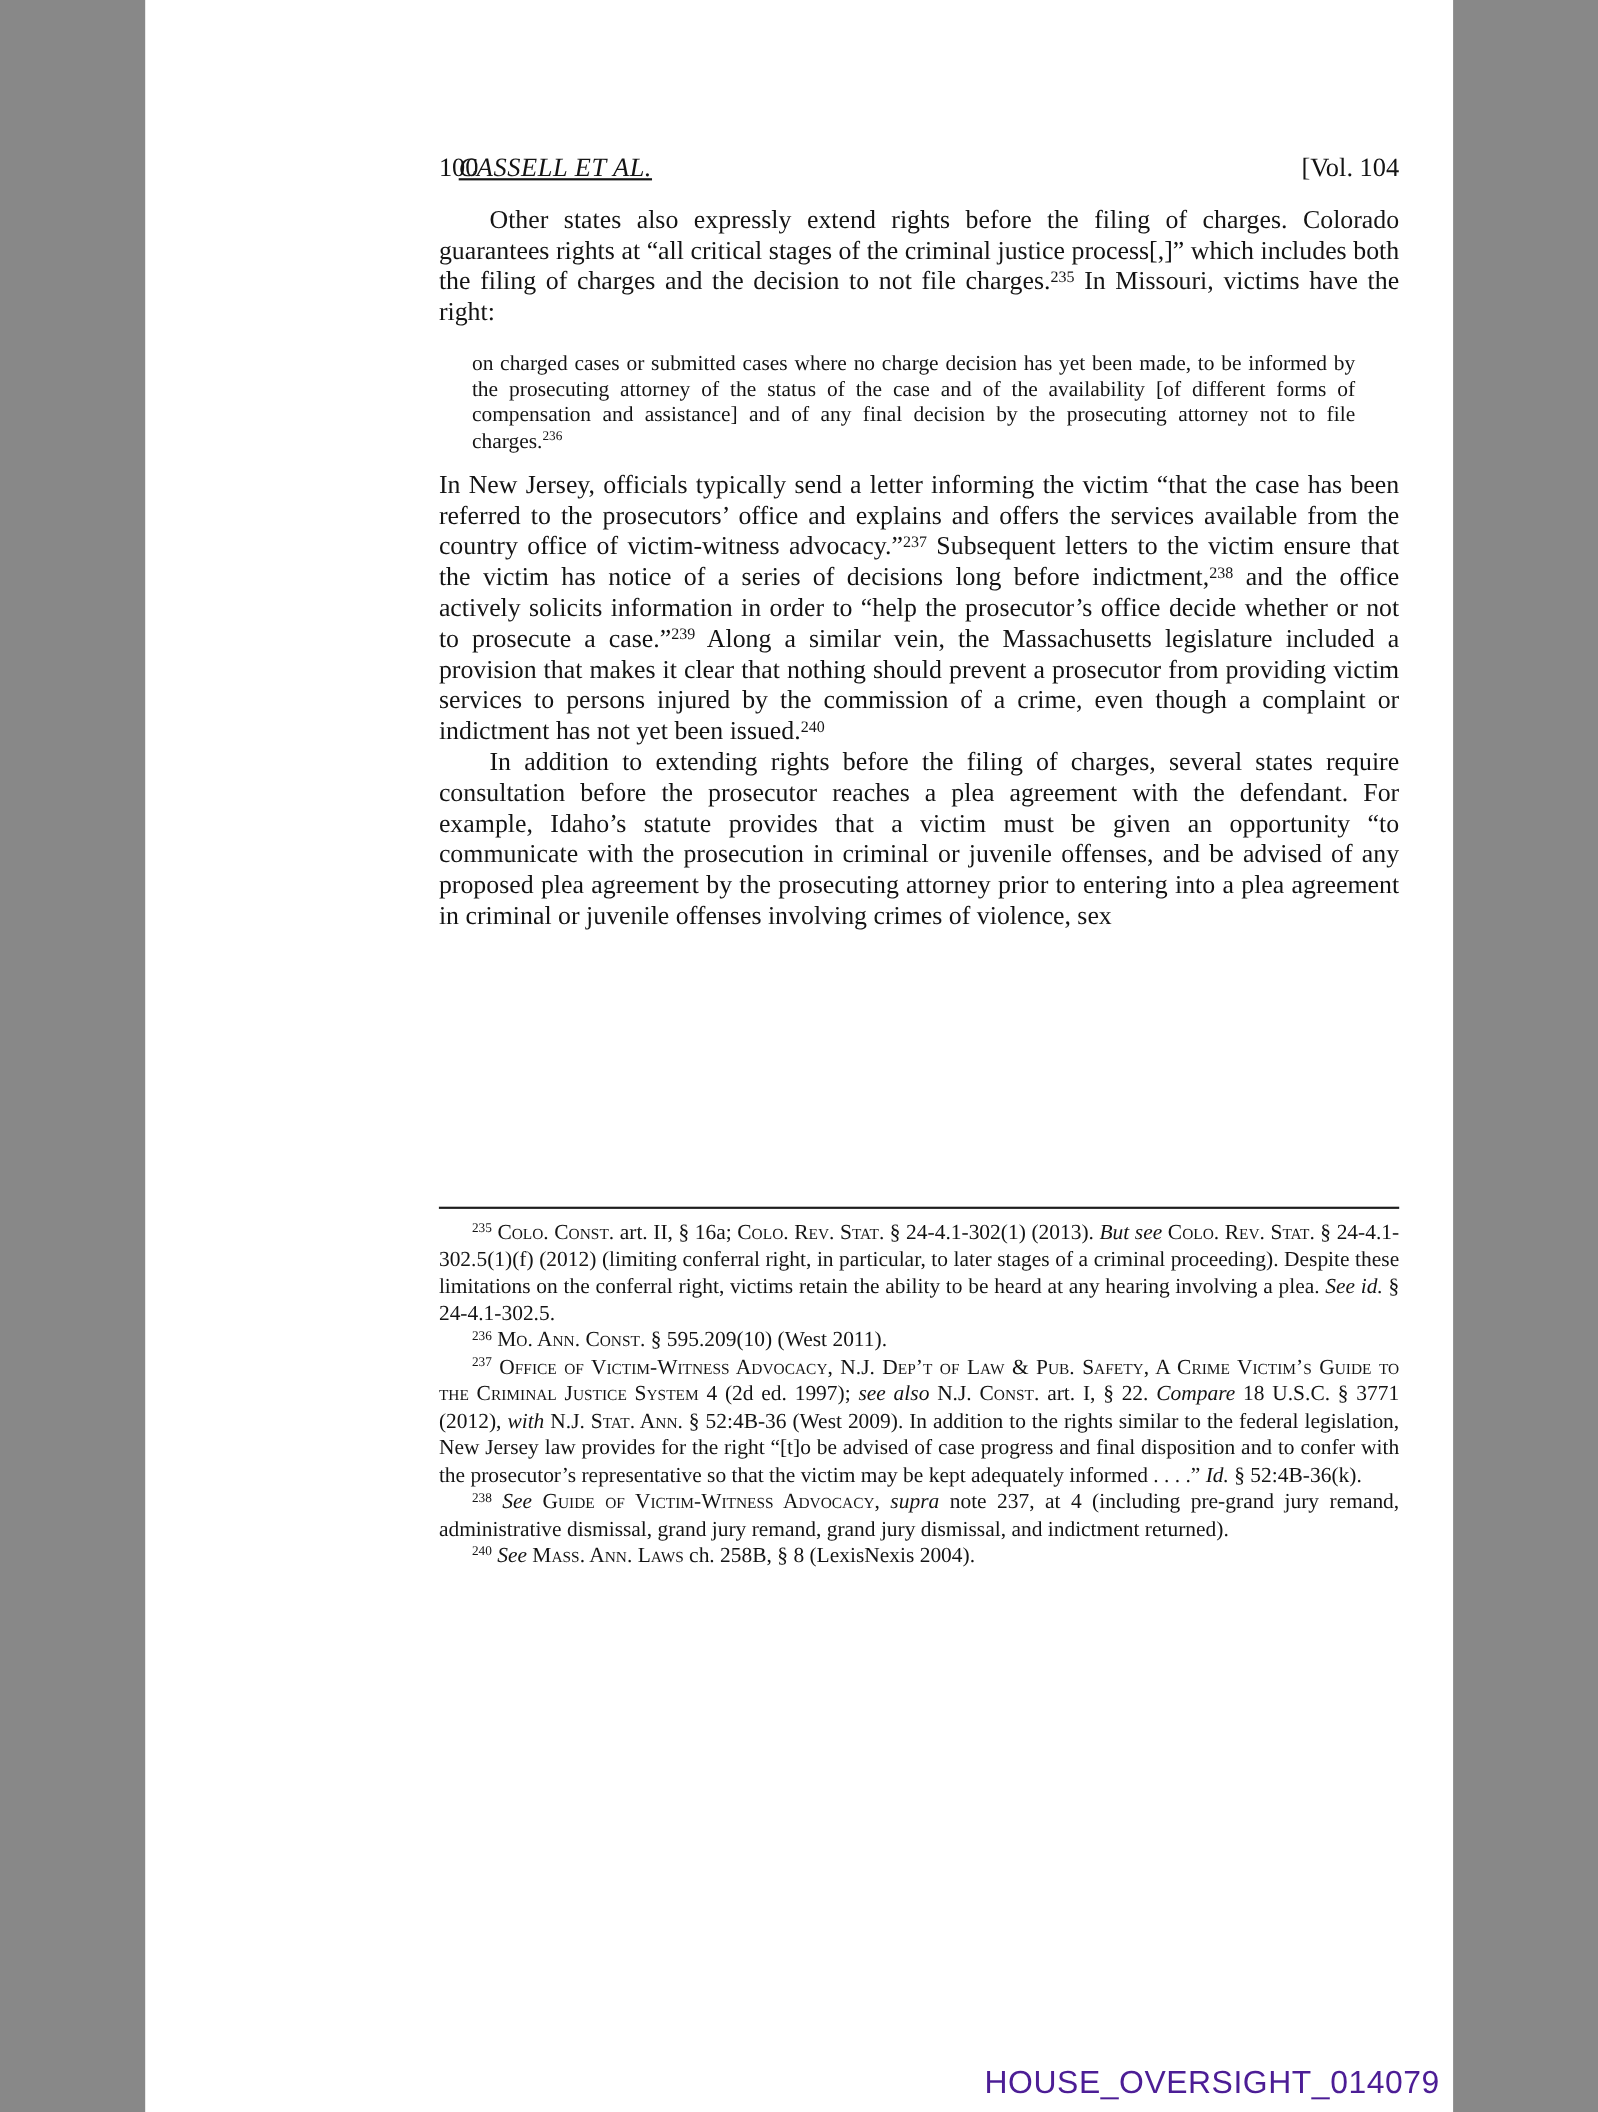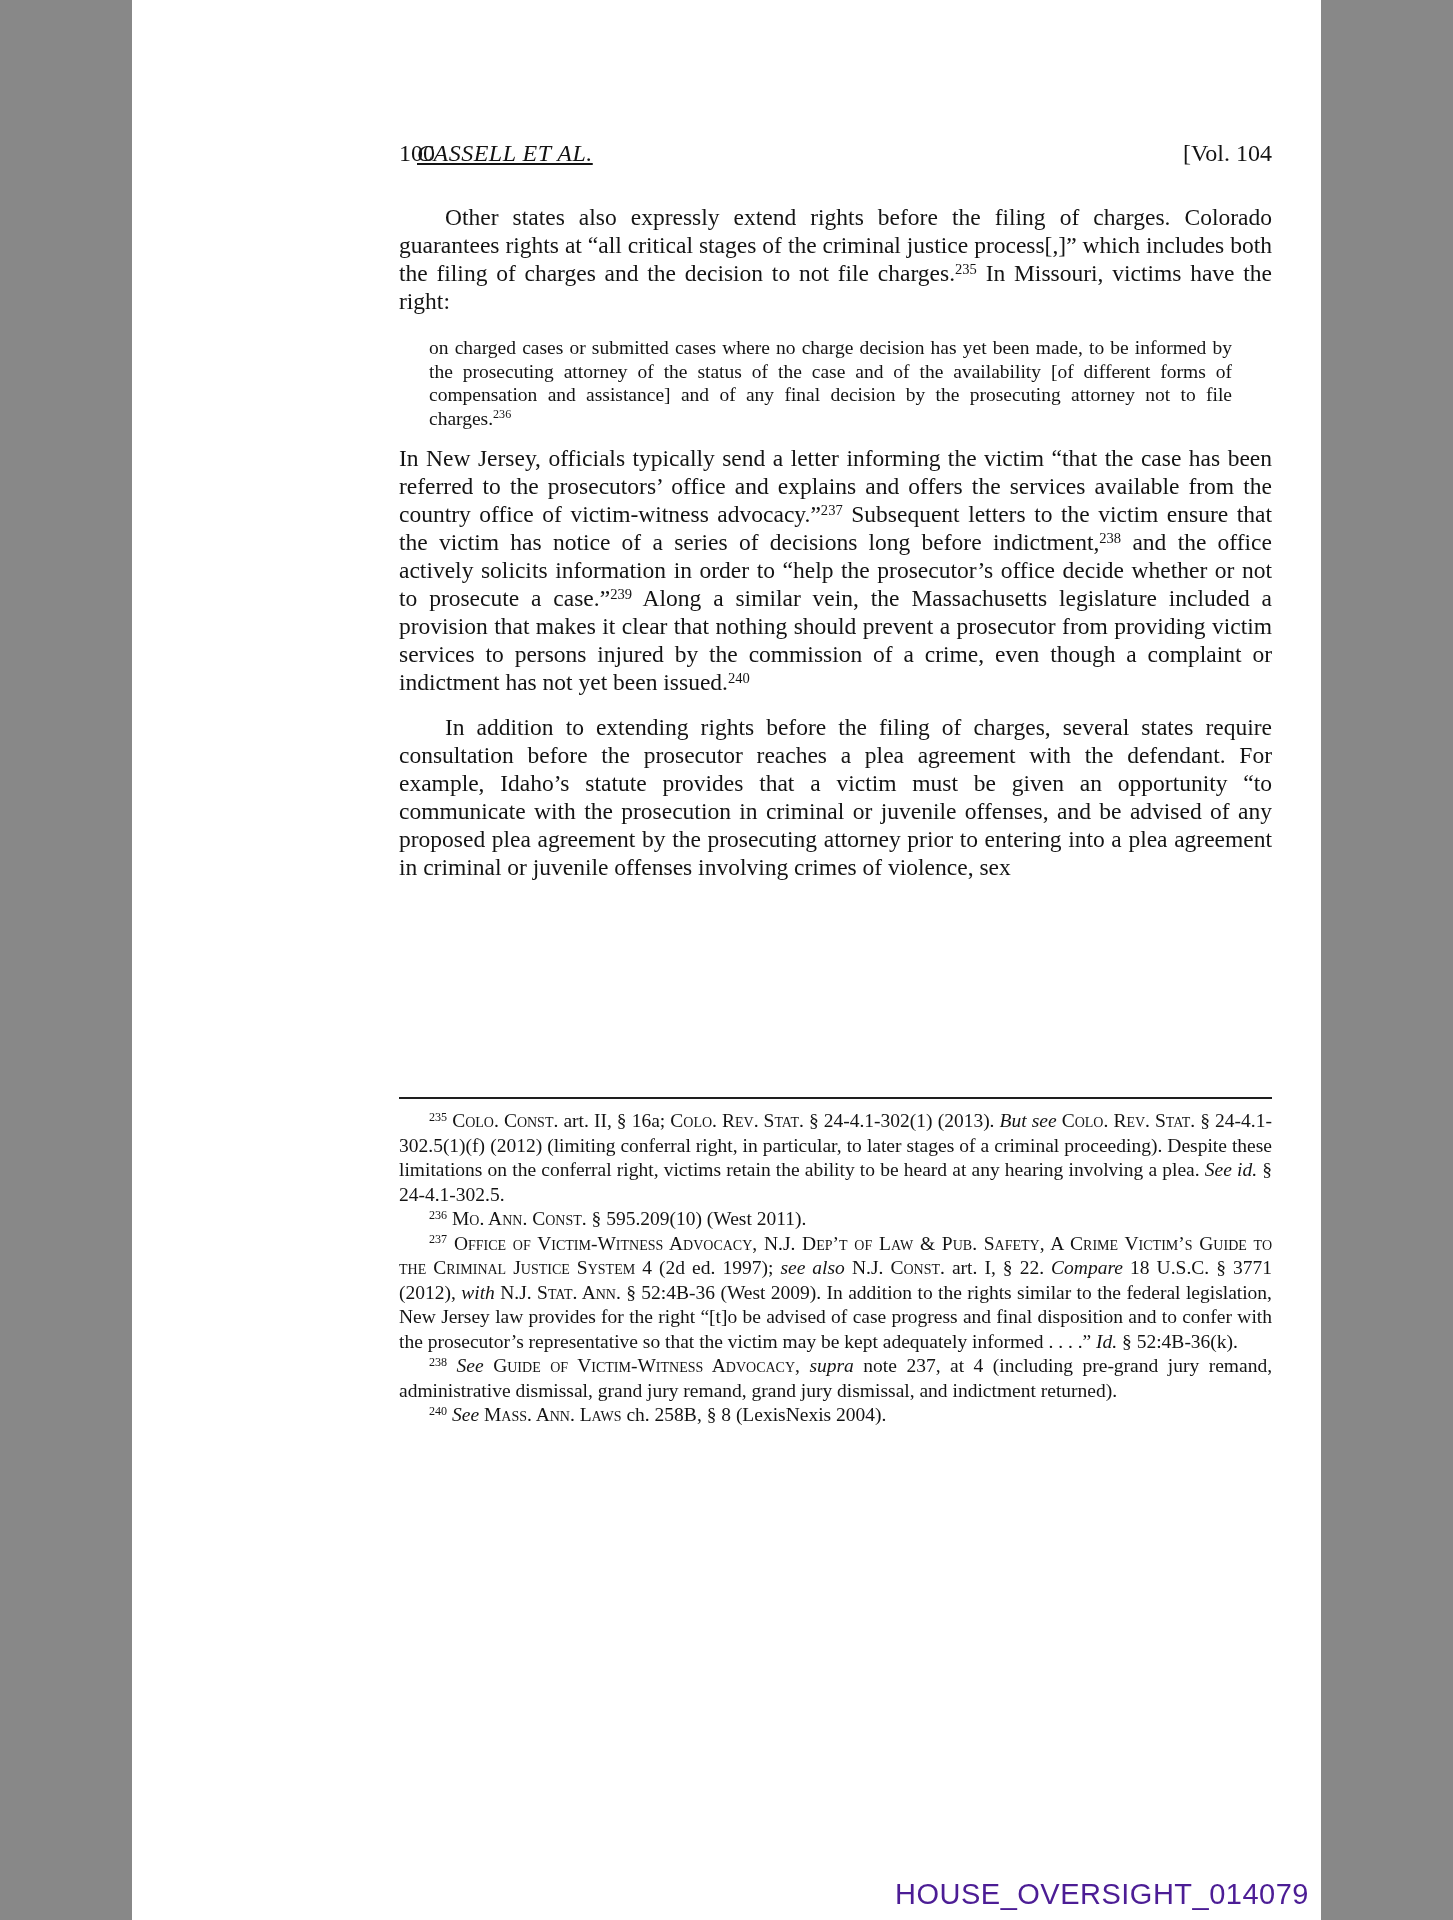--- a/index.html
+++ b/index.html
@@ -31,21 +31,21 @@
   .body-text {
     position: absolute;
     top: 186px;
     left: 267px;
     width: 873px;
     font-size: 23.5px;
     line-height: 28px;
     text-align: justify;
   }
   .body-text p { margin: 0; }
-  .body-text p.indent { text-indent: 46px; margin-top: 17px; }
+  .body-text p.indent { text-indent: 46px; }
   .blockquote {
     margin: 21px 40px 14px 30px;
     font-size: 19.5px;
     line-height: 23.5px;
     text-align: justify;
   }
 
   .footnote-block {
     position: absolute;
     top: 1097px;

